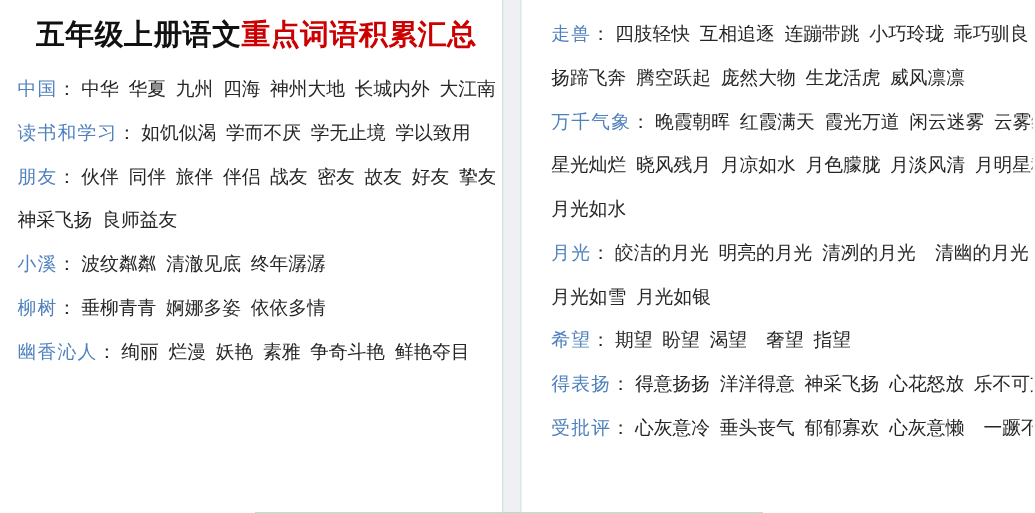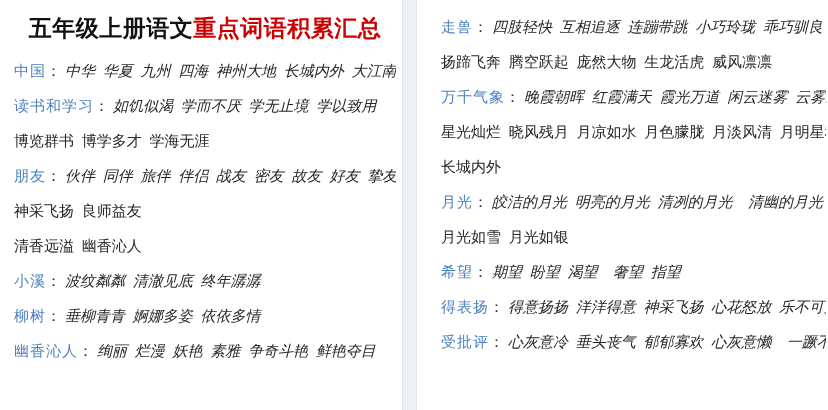--- a/index.html
+++ b/index.html
@@ -52,48 +52,46 @@
     font-size: 15px;
     white-space: pre;
     word-spacing: 3px;
     overflow: hidden;
   }
   .label {
     color: var(--label-blue, #4f81bd);
     letter-spacing: 1px;
   }
   .colon { color: #262626; }
-  .words { margin-left: 4px; font-style: italic; }
+  .words { margin-left: 4px; }
 </style>
 </head>
 <body>
 
 <div class="screen">
   <div class="page page-left">
     <h1 class="title"><span>五年级上册语文</span><span class="red">重点词语积累汇总</span></h1>
     <div class="entries" id="left-entries">
         <div class="line"><span class="label">中国</span><span class="colon">：</span><span class="words">中华 华夏 九州 四海 神州大地 长城内外 大江南北</span></div>
         <div class="line"><span class="label">读书和学习</span><span class="colon">：</span><span class="words">如饥似渴 学而不厌 学无止境 学以致用</span></div>
-        <div class="line">博览群书 博学多才 学海无涯</div>
         <div class="line"><span class="label">朋友</span><span class="colon">：</span><span class="words">伙伴 同伴 旅伴 伴侣 战友 密友 故友 好友 挚友</span></div>
         <div class="line">神采飞扬 良师益友</div>
-        <div class="line">清香远溢 幽香沁人</div>
         <div class="line"><span class="label">小溪</span><span class="colon">：</span><span class="words">波纹粼粼 清澈见底 终年潺潺</span></div>
         <div class="line"><span class="label">柳树</span><span class="colon">：</span><span class="words">垂柳青青 婀娜多姿 依依多情</span></div>
         <div class="line"><span class="label">幽香沁人</span><span class="colon">：</span><span class="words">绚丽 烂漫 妖艳 素雅 争奇斗艳 鲜艳夺目</span></div>
       </div>
   </div>
   <div class="gutter"></div>
   <div class="page page-right">
     <div class="entries" id="right-entries">
         <div class="line"><span class="label">走兽</span><span class="colon">：</span><span class="words">四肢轻快 互相追逐 连蹦带跳 小巧玲珑 乖巧驯良</span></div>
         <div class="line">扬蹄飞奔 腾空跃起 庞然大物 生龙活虎 威风凛凛</div>
         <div class="line"><span class="label">万千气象</span><span class="colon">：</span><span class="words">晚霞朝晖 红霞满天 霞光万道 闲云迷雾 云雾缭绕</span></div>
         <div class="line">星光灿烂 晓风残月 月凉如水 月色朦胧 月淡风清 月明星稀</div>
-        <div class="line">长城内外</div>
+        <div class="line">月光如水</div>
         <div class="line"><span class="label">月光</span><span class="colon">：</span><span class="words">皎洁的月光 明亮的月光 清冽的月光  清幽的月光</span></div>
         <div class="line">月光如雪 月光如银</div>
         <div class="line"><span class="label">希望</span><span class="colon">：</span><span class="words">期望 盼望 渴望  奢望 指望</span></div>
         <div class="line"><span class="label">得表扬</span><span class="colon">：</span><span class="words">得意扬扬 洋洋得意 神采飞扬 心花怒放 乐不可支</span></div>
         <div class="line"><span class="label">受批评</span><span class="colon">：</span><span class="words">心灰意冷 垂头丧气 郁郁寡欢 心灰意懒  一蹶不振</span></div>
       </div>
   </div>
 </div>
 
 </body></html>

